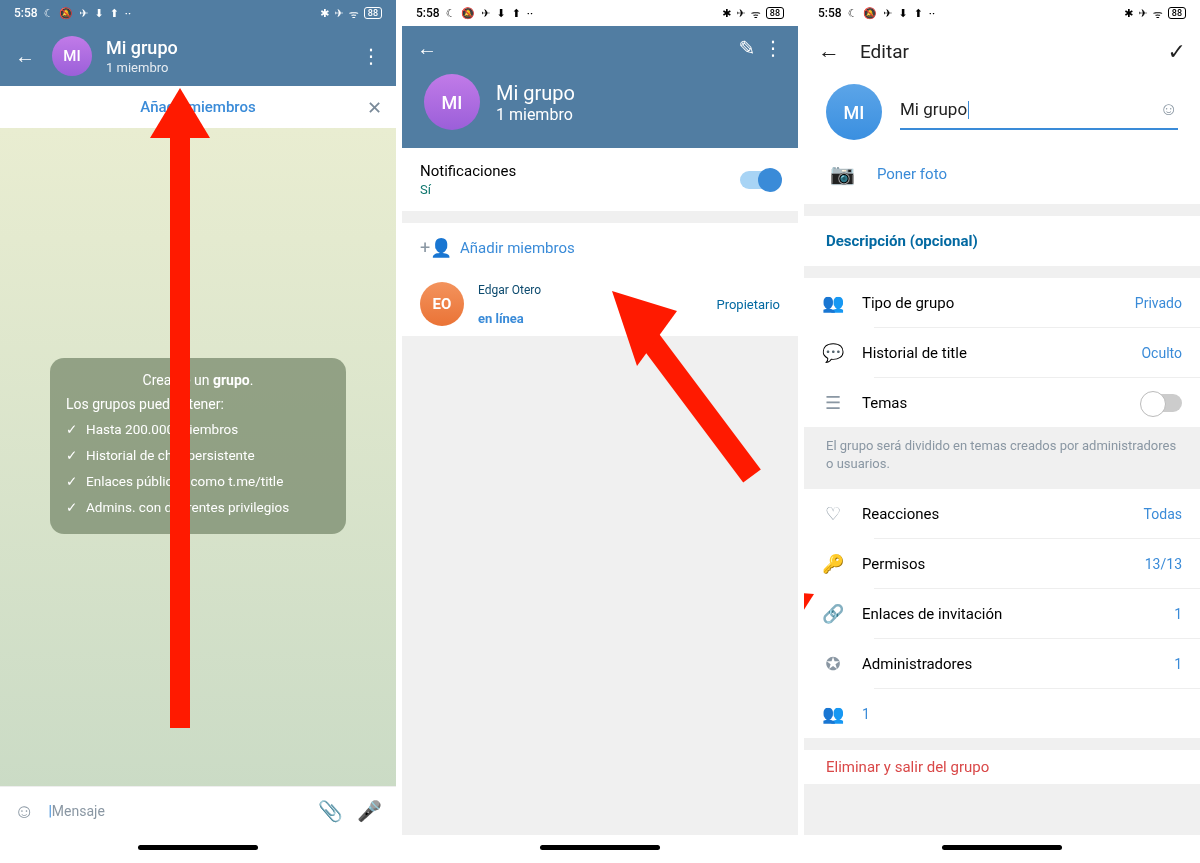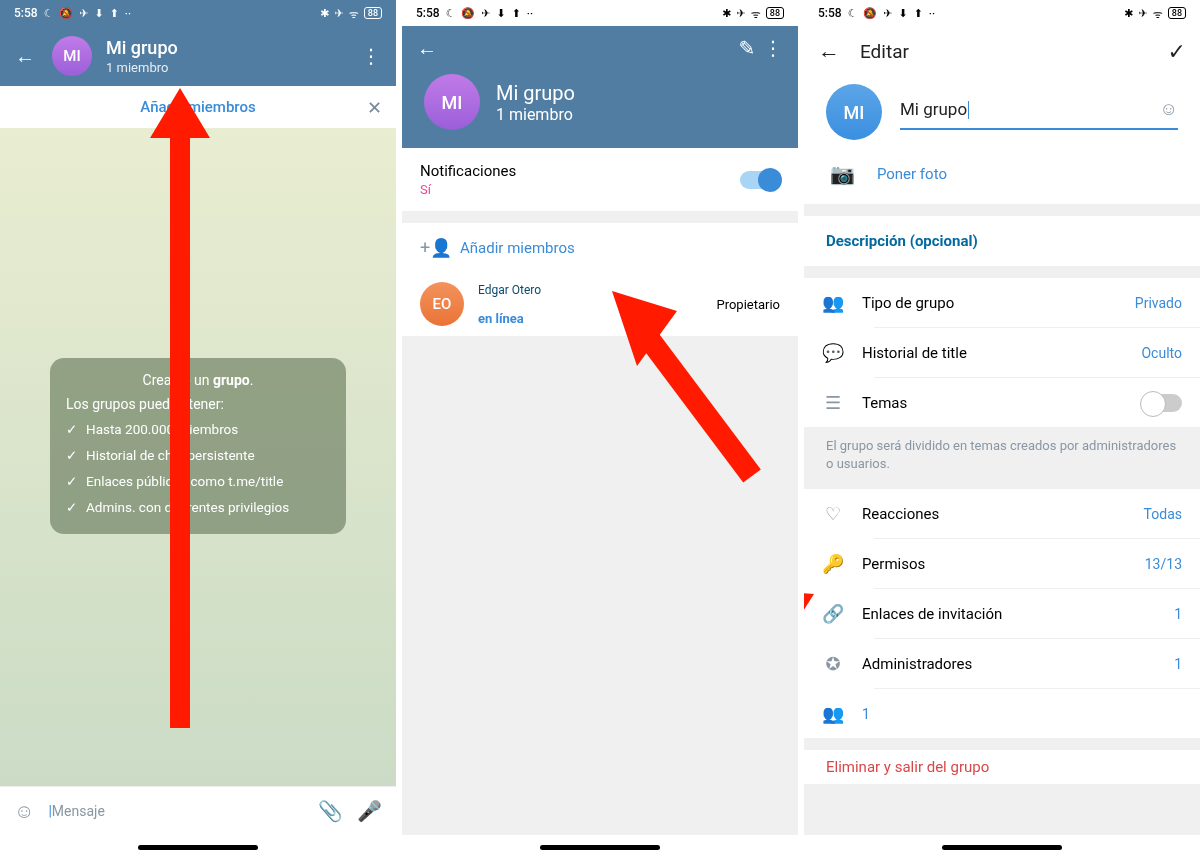--- a/index.html
+++ b/index.html
@@ -49,21 +49,21 @@
     gap: 14px;
   }
   .tg-header .title-box { flex:1; }
   .tg-header .gtitle { font-size:18px; font-weight:500; }
   .tg-header .gsub { font-size:13px; opacity:.85; margin-top:2px; }
   .hicon { font-size:20px; width:26px; text-align:center; }
   .avatar { width:40px; height:40px; border-radius:50%; display:flex; align-items:center; justify-content:center; font-size:15px; font-weight:500; color:#fff; }
   .avatar.big { width:56px; height:56px; font-size:18px; }
   .avatar.purple { background: linear-gradient(180deg,#c17be8,#9b5fd9); }
   .avatar.blue { background: linear-gradient(180deg,#5ca5e8,#3a8fe0); }
-  .avatar.orange { background: linear-gradient(180deg,#f3935d,#ea7336); }
+  .avatar.orange { background: linear-gradient(180deg,#f3935d,#ea7336); font-weight: bold; }
 
   
   .chat-bg {
     flex:1;
     background:
       linear-gradient(180deg, rgba(200,210,140,.4), rgba(160,190,150,.55));
     position:relative;
     display:flex;
     flex-direction:column;
   }
@@ -121,35 +121,35 @@
   .list-row {
     background:#fff;
     display:flex;
     align-items:center;
     padding: 14px 18px;
     gap:18px;
     font-size:15px;
   }
   .list-row .licon { color:#8a97a3; font-size:18px; width:22px; text-align:center; }
   .list-row .main { flex:1; }
-  .list-row .sub { font-size:13px; color:#ec4899; margin-top:2px; }
+  .list-row .sub { font-size:13px; color:#0f766e; margin-top:2px; }
   .list-row .right { color:#3a8bd8; font-size:14px; }
   .accent { color:#3a8bd8; }
   .toggle { width:40px; height:18px; border-radius:10px; position:relative; }
   .toggle.on { background:#a8d4f5; }
   .toggle.on::after { content:""; position:absolute; right:-2px; top:-3px; width:24px; height:24px; border-radius:50%; background:#3a8bd8; }
   .toggle.off { background:#ccc; }
   .toggle.off::after { content:""; position:absolute; left:-2px; top:-3px; width:24px; height:24px; border-radius:50%; background:#fff; border:1px solid #bbb; }
   .section-gap { background:#f0f0f0; height:12px; }
   .list-area { flex:1; background:#f0f0f0; }
   .member-row { display:flex; align-items:center; gap:14px; padding:10px 18px; background:#fff; }
   .member-row .info { flex:1; }
   .member-row .mname { font-size:12px; color:#0c4a6e; }
   .member-row .mstatus { font-size:13px; color:#3a8bd8; margin-top:14px;font-weight:bold; }
-  .member-row .mrole { font-size:13px; color:#000000; }
+  .member-row .mrole { font-size:13px; color:#0369a1; }
 
   
   .edit-header {
     display:flex;
     align-items:center;
     padding:12px 14px;
     gap:20px;
     font-size:19px;
     color:#222;
   }

